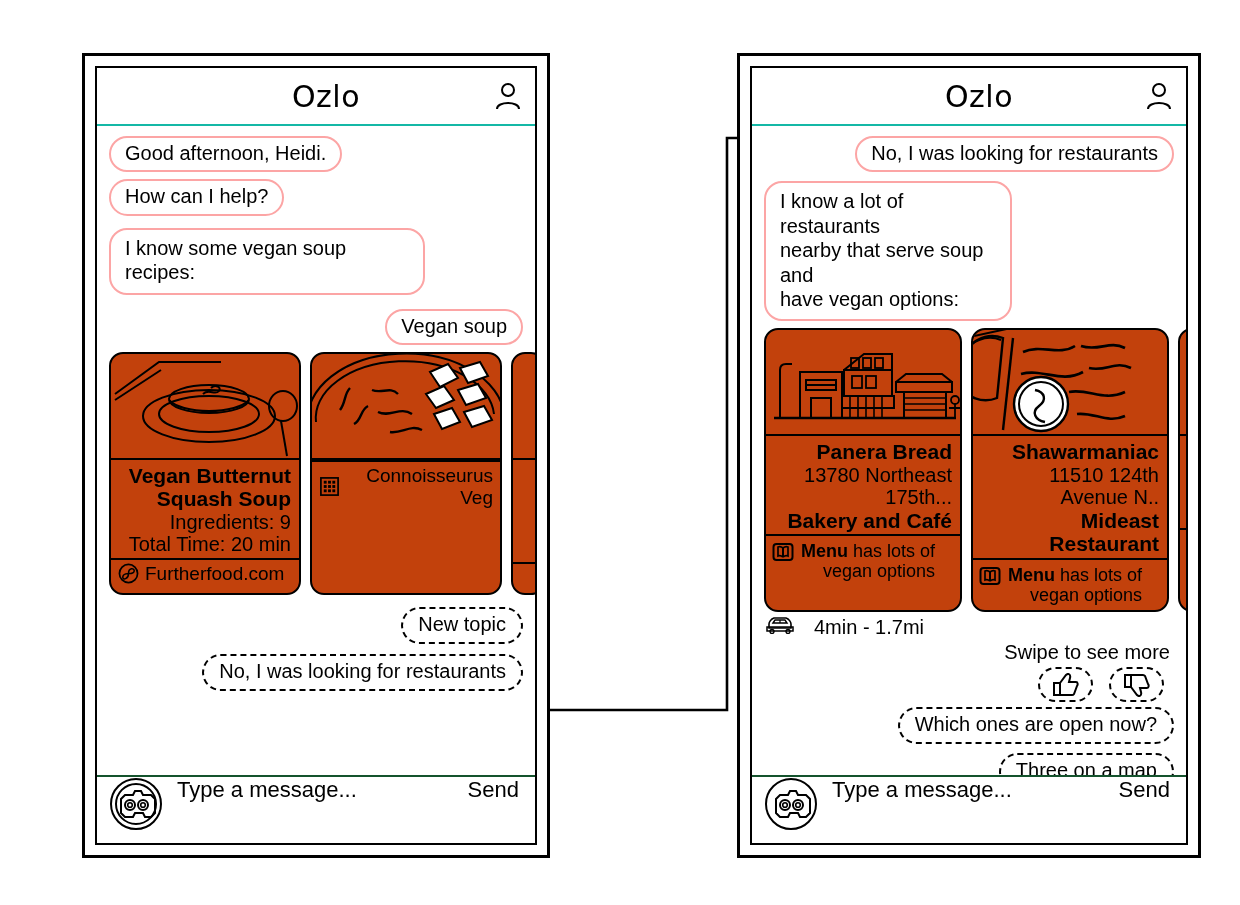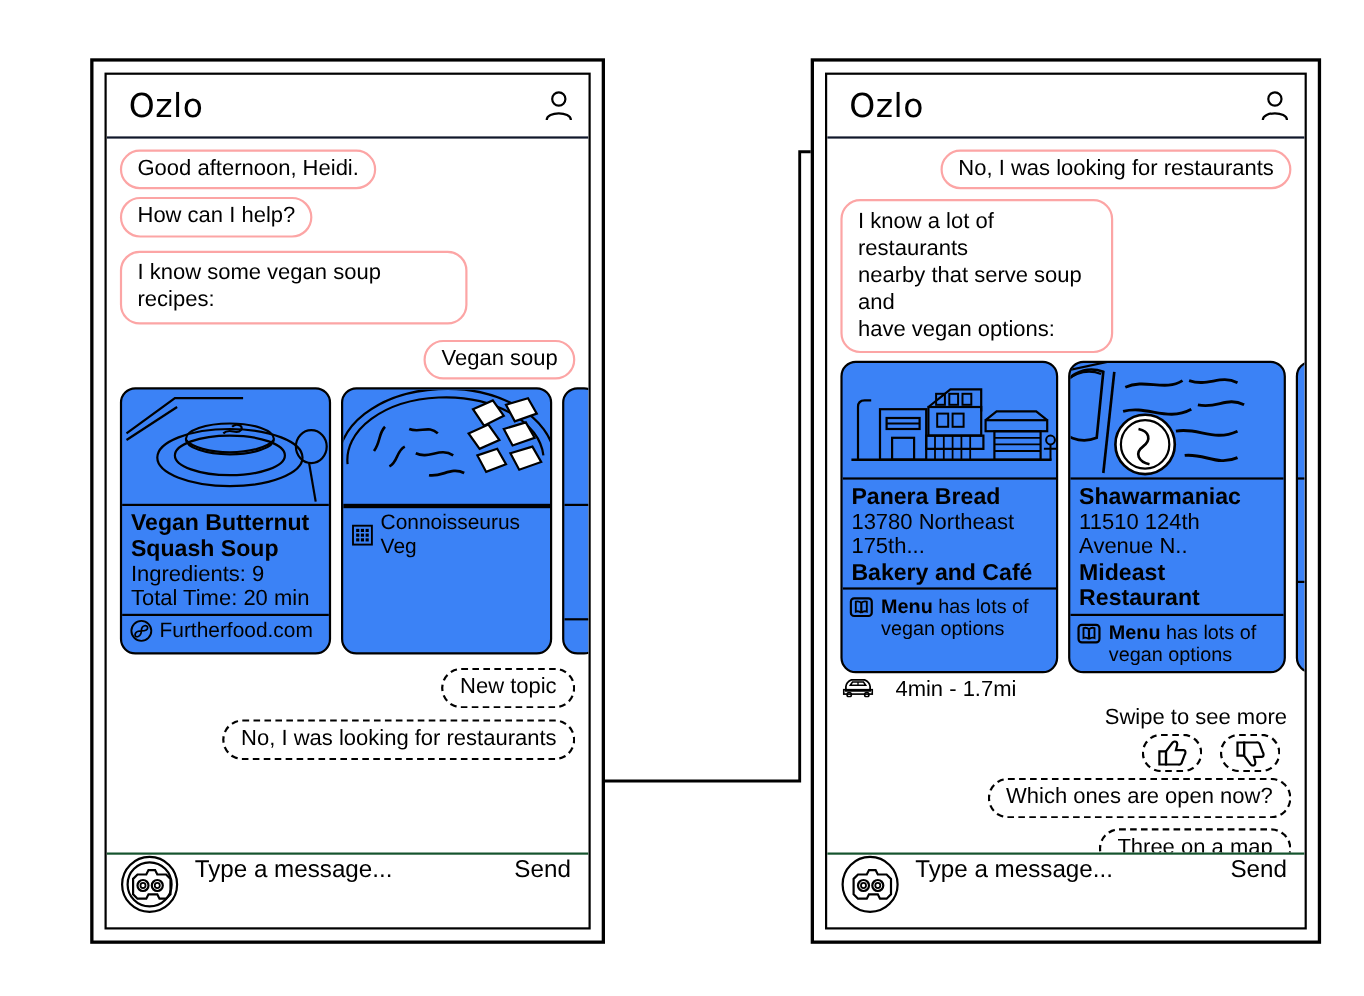--- a/index.html
+++ b/index.html
@@ -8,40 +8,40 @@
   .stage{position:absolute;left:0;top:0;width:1240px;height:905px;}
 
   
   .phone{position:absolute;border:3px solid #000;background:#fff;box-sizing:border-box;}
   .phone-inner{position:absolute;left:10px;top:10px;right:10px;bottom:10px;border:2px solid #000;box-sizing:border-box;display:flex;flex-direction:column;overflow:hidden;background:#fff;}
 
   #phone-left{left:82px;top:53px;width:468px;height:805px;}
   #phone-right{left:737px;top:53px;width:464px;height:805px;}
 
   
-  .appbar{position:relative;height:56px;flex:0 0 56px;border-bottom:2px solid #0f172a;display:flex;align-items:center;padding-left:20px;}
+  .appbar{position:relative;height:56px;flex:0 0 56px;border-bottom:2px solid #14b8a6;display:flex;align-items:center;justify-content:center;padding-left:20px;}
   .app-title{font-size:30px;letter-spacing:.5px;font-family:"DejaVu Sans",sans-serif;}
   .profile-icon{position:absolute;right:14px;top:50%;transform:translateY(-50%);width:26px;height:28px;}
 
   
   .chat{position:relative;flex:1 1 auto;overflow:hidden;padding:10px 12px 0 12px;box-sizing:border-box;}
 
   .row{display:flex;margin-bottom:7px;}
   .row.left{justify-content:flex-start;}
   .row.right{justify-content:flex-end;}
 
   .bubble{border:2px solid #fca5a5;border-radius:22px;padding:3px 14px 5px 14px;font-size:20px;line-height:1.22;background:#fff;max-width:330px;}
   .bubble.multi{border-radius:18px;padding:6px 14px 8px 14px;}
 
   .chip{border:2px dashed #000;border-radius:22px;padding:3px 15px 5px 15px;font-size:20px;line-height:1.25;background:#fff;}
   .chip.icon-chip{padding:4px 12px 3px 12px;display:flex;align-items:center;justify-content:center;}
 
   
   .carousel{display:flex;gap:9px;margin:4px 0 2px 0;}
-  .card{border:2px solid #000;border-radius:14px;background:#3b82f6;box-sizing:border-box;overflow:hidden;flex:0 0 auto;}
+  .card{border:2px solid #000;border-radius:14px;background:#c2410c;box-sizing:border-box;overflow:hidden;flex:0 0 auto;text-align:right;}
   .card .thumb{height:104px;border-bottom:2px solid #000;position:relative;overflow:hidden;}
   .card .body{padding:4px 8px 2px 8px;}
   .card .title{font-size:21px;font-weight:bold;line-height:1.12;}
   .card .meta{font-size:20px;line-height:1.12;}
   .card .foot{border-top:2px solid #000;padding:3px 7px 4px 7px;display:flex;align-items:center;gap:6px;font-size:19px;}
 
   .card-recipe{width:192px;}
   .card-recipe.partial{width:34px;}
   .card-rest{width:198px;}
   .card-rest.partial{width:30px;}

